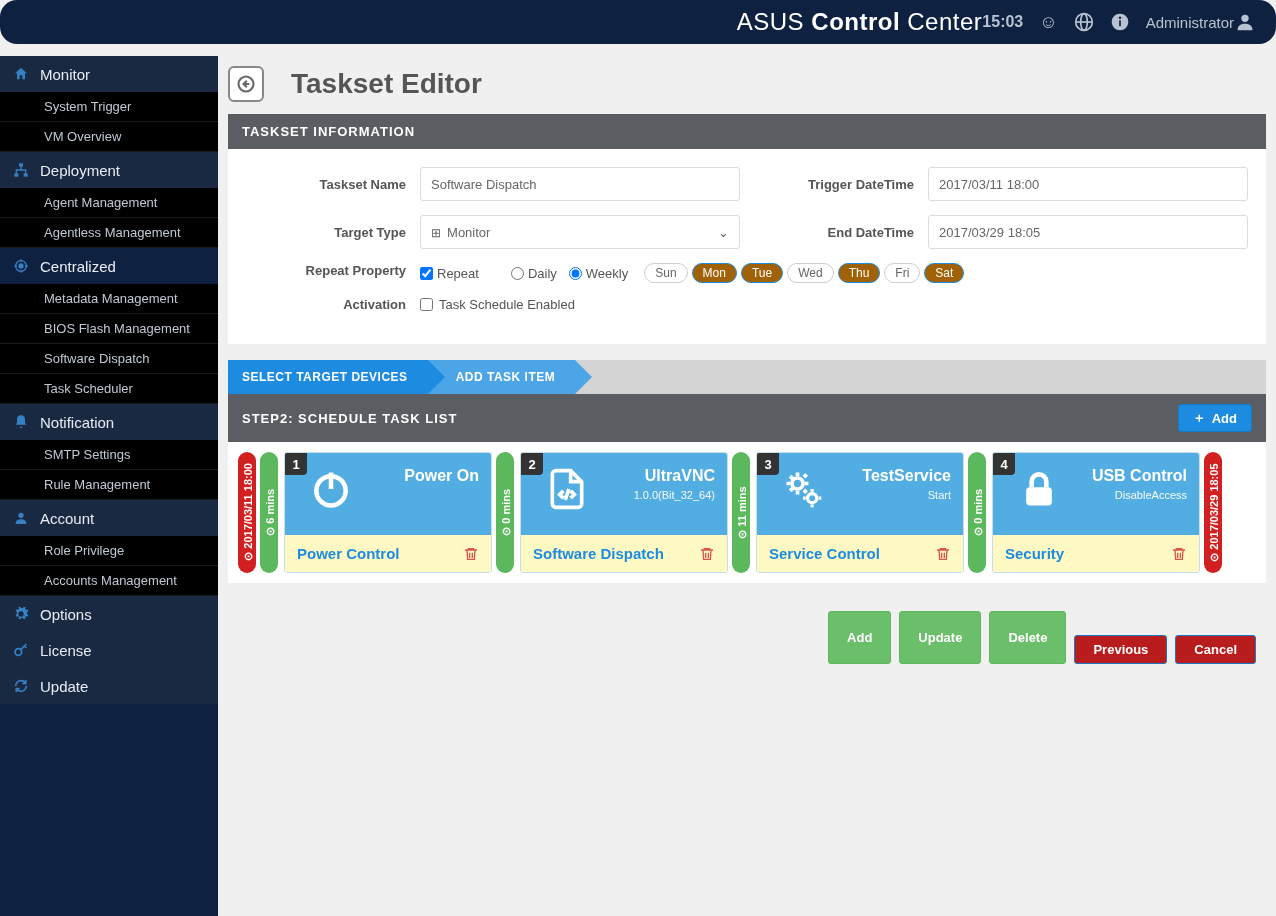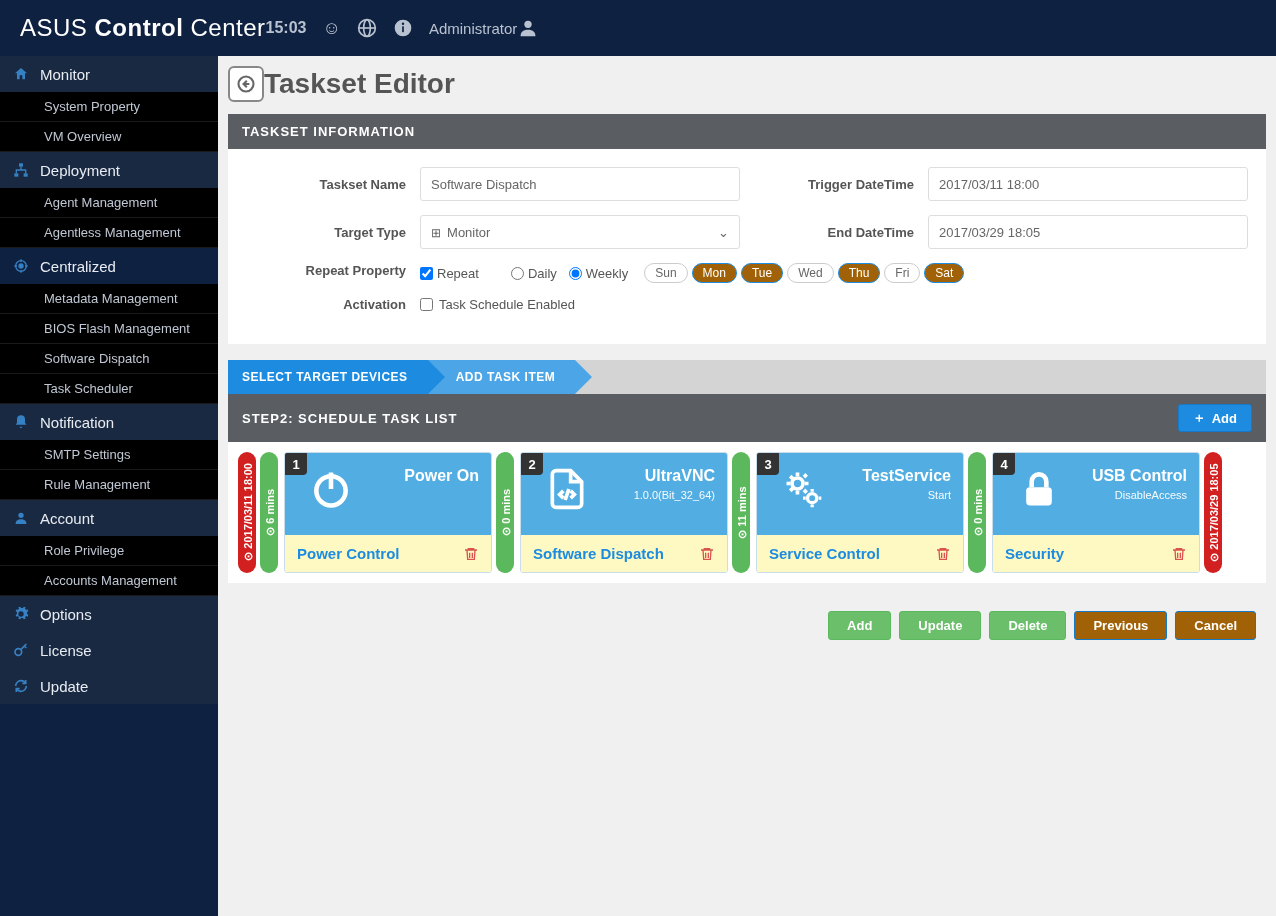--- a/index.html
+++ b/index.html
@@ -1,36 +1,36 @@
 <!DOCTYPE html>
 <html><head>
 <meta charset="utf-8">
 <style>
 * { margin: 0; padding: 0; box-sizing: border-box; font-family: Arial, sans-serif; }
 body { background: #f0f0f0; width: 1276px; height: 916px; overflow: hidden; }
 
 
-.header { background: #0f2140; height: 56px; display: flex; align-items: center; justify-content: flex-start; padding: 0 20px; color: #fff; }
+.header { background: #0f2140; height: 44px; display: flex; align-items: center; justify-content: flex-end; padding: 0 20px; color: #fff; border-radius: 17px; }
 .logo { font-size: 24px; font-weight: 300; letter-spacing: 0.5px; }
 .logo b { font-weight: 600; }
 .header-right { display: flex; align-items: center; gap: 16px; color: #c0c8d4; }
 .header-time { font-size: 16px; font-weight: 600; color: #b8c2d0; }
 .header-icon { font-size: 18px; color: #b8c2d0; }
 .header-user { font-size: 15px; color: #b8c2d0; display: flex; align-items: center; }
 
 
 .sidebar { position: absolute; top: 56px; left: 0; width: 218px; bottom: 0; background: #0f2140; color: #c0c8d4; overflow-y: auto; }
 .nav-cat { display: flex; align-items: center; padding: 9px 12px; font-size: 15px; color: #e8ecf2; gap: 10px; cursor: pointer; }
 .nav-cat.dark { background: #1a2942; }
 .nav-item { padding: 7px 12px 7px 44px; font-size: 13px; color: #c0c8d4; cursor: pointer; background: #000; border-bottom: 1px solid #1a1a1a;}
 .nav-icon { width: 18px; height: 18px; display: inline-flex; align-items: center; justify-content: center; font-size: 16px;}
 
 
 .main { position: absolute; top: 56px; left: 218px; right: 0; bottom: 0; padding: 10px; overflow-y: auto; }
-.page-title-row { display: flex; align-items: center; gap: 0; margin-bottom: 12px; }
+.page-title-row { display: flex; align-items: center; gap: 27px; margin-bottom: 12px; }
 .back-btn { width: 36px; height: 36px; border: 2px solid #888; border-radius: 6px; background: #fff; display: flex; align-items: center; justify-content: center; font-size: 20px; color: #666; cursor: pointer;}
 .page-title { font-size: 28px; font-weight: 600; color: #555; }
 
 .panel { background: #fff; margin-bottom: 16px; }
 .panel-header { background: #5a5e63; color: #fff; padding: 10px 14px; font-size: 13px; font-weight: 600; letter-spacing: 1px; text-transform: uppercase; }
 .panel-body { padding: 18px; }
 
 .form-row { display: flex; align-items: center; margin-bottom: 14px; gap: 30px;}
 .form-group { display: flex; align-items: center; gap: 14px; }
 .form-label { width: 160px; text-align: right; font-size: 13px; color: #555; font-weight: 600; }
@@ -65,21 +65,21 @@
 .task-icon { position: absolute; left: 24px; top: 14px; font-size: 42px; }
 .task-title { font-size: 16px; font-weight: 600; margin-top: 6px;}
 .task-sub { font-size: 11px; margin-top: 4px; opacity: 0.95;}
 .task-bot { background: #fef9c3; display: flex; align-items: center; justify-content: space-between; padding: 10px 12px; }
 .task-type { color: #1d8ce0; font-size: 15px; font-weight: 600; }
 .trash { color: #d9534f; font-size: 16px; cursor: pointer;}
 
 .bottom-btns { display: flex; justify-content: flex-end; gap: 8px; padding: 12px 10px 0; }
 .btn { padding: 6px 18px; border-radius: 3px; font-size: 13px; font-weight: 600; color: #fff; border: 1px solid transparent; cursor: pointer;}
 .btn-green { background: #6bbf6b; border-color: #5cb85c; }
-.btn-blue { background: #a16207; border-color: #1579c8; }
+.btn-blue { background: #b91c1c; border-color: #1579c8; margin-top: 24px; }
 
 svg { display: block; }
 </style>
 </head>
 <body>
 
 <div class="header">
   <div class="logo">
     <span>ASUS </span><b>Control </b><span>Center</span>
   </div>
@@ -112,21 +112,21 @@
 
 <div class="sidebar" id="sidebar">
     <div class="nav-cat dark">
       <span class="nav-icon">
         <svg width="16" height="16" viewBox="0 0 24 24" fill="#3680c4">
           <path d="M12 3l9 8h-3v9h-4v-6h-4v6H6v-9H3z"></path>
         </svg>
       </span>
       <span>Monitor</span>
     </div>
-    <div class="nav-item">System Property</div>
+    <div class="nav-item">System Trigger</div>
     <div class="nav-item">VM Overview</div>
     <div class="nav-cat dark">
       <span class="nav-icon">
         <svg width="16" height="16" viewBox="0 0 24 24" fill="#3680c4">
           <rect x="9" y="2" width="6" height="5"></rect>
           <rect x="2" y="17" width="6" height="5"></rect>
           <rect x="16" y="17" width="6" height="5"></rect>
           <path d="M12 7v5M5 17v-5h14v5" stroke="#3680c4" stroke-width="2" fill="none"></path>
         </svg>
       </span>

